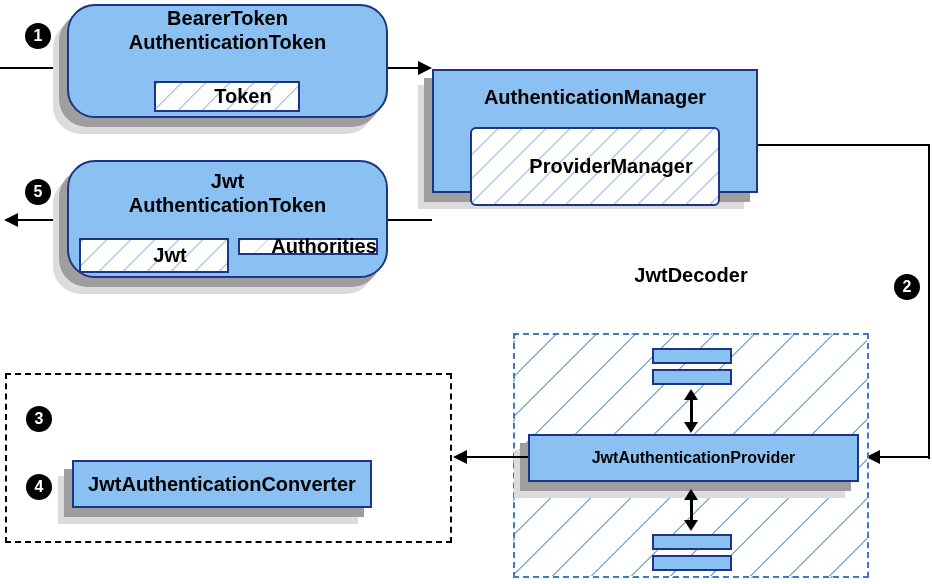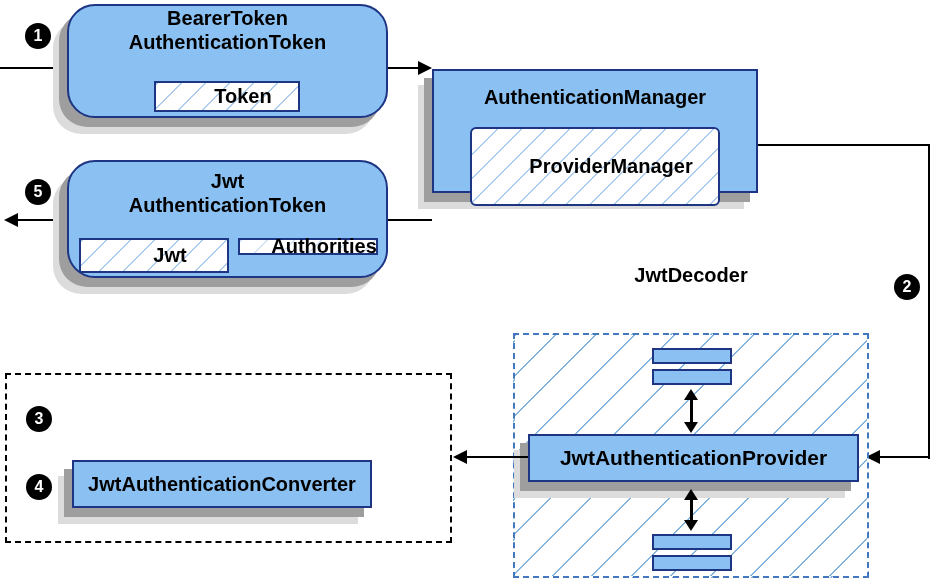--- a/index.html
+++ b/index.html
@@ -116,21 +116,21 @@
   </div>
   <div class="bigdash" style="left:513px;top:333px;width:356px;height:245px;"></div>
 
   <div class="bar" style="left:652px;top:348px;"></div>
   <div class="bar" style="left:652px;top:369px;"></div>
   <div class="varrow" style="left:683px;top:389px;height:44px;">
       <div class="shaft"></div>
     </div>
 
   <div class="bluebox" style="left:528px;top:434px;width:331px;height:48px;">
-    <div class="center" style="width:100%;height:100%;font-weight:bold;font-size:21px;">
+    <div class="center" style="width:100%;height:100%;font-weight:bold;font-size:16px;">
       <span>JwtAuthenticationProvider</span>
     </div>
   </div>
 
   <div class="varrow" style="left:683px;top:489px;height:42px;">
       <div class="shaft"></div>
     </div>
   <div class="bar" style="left:652px;top:534px;"></div>
   <div class="bar" style="left:652px;top:555px;"></div>
 

